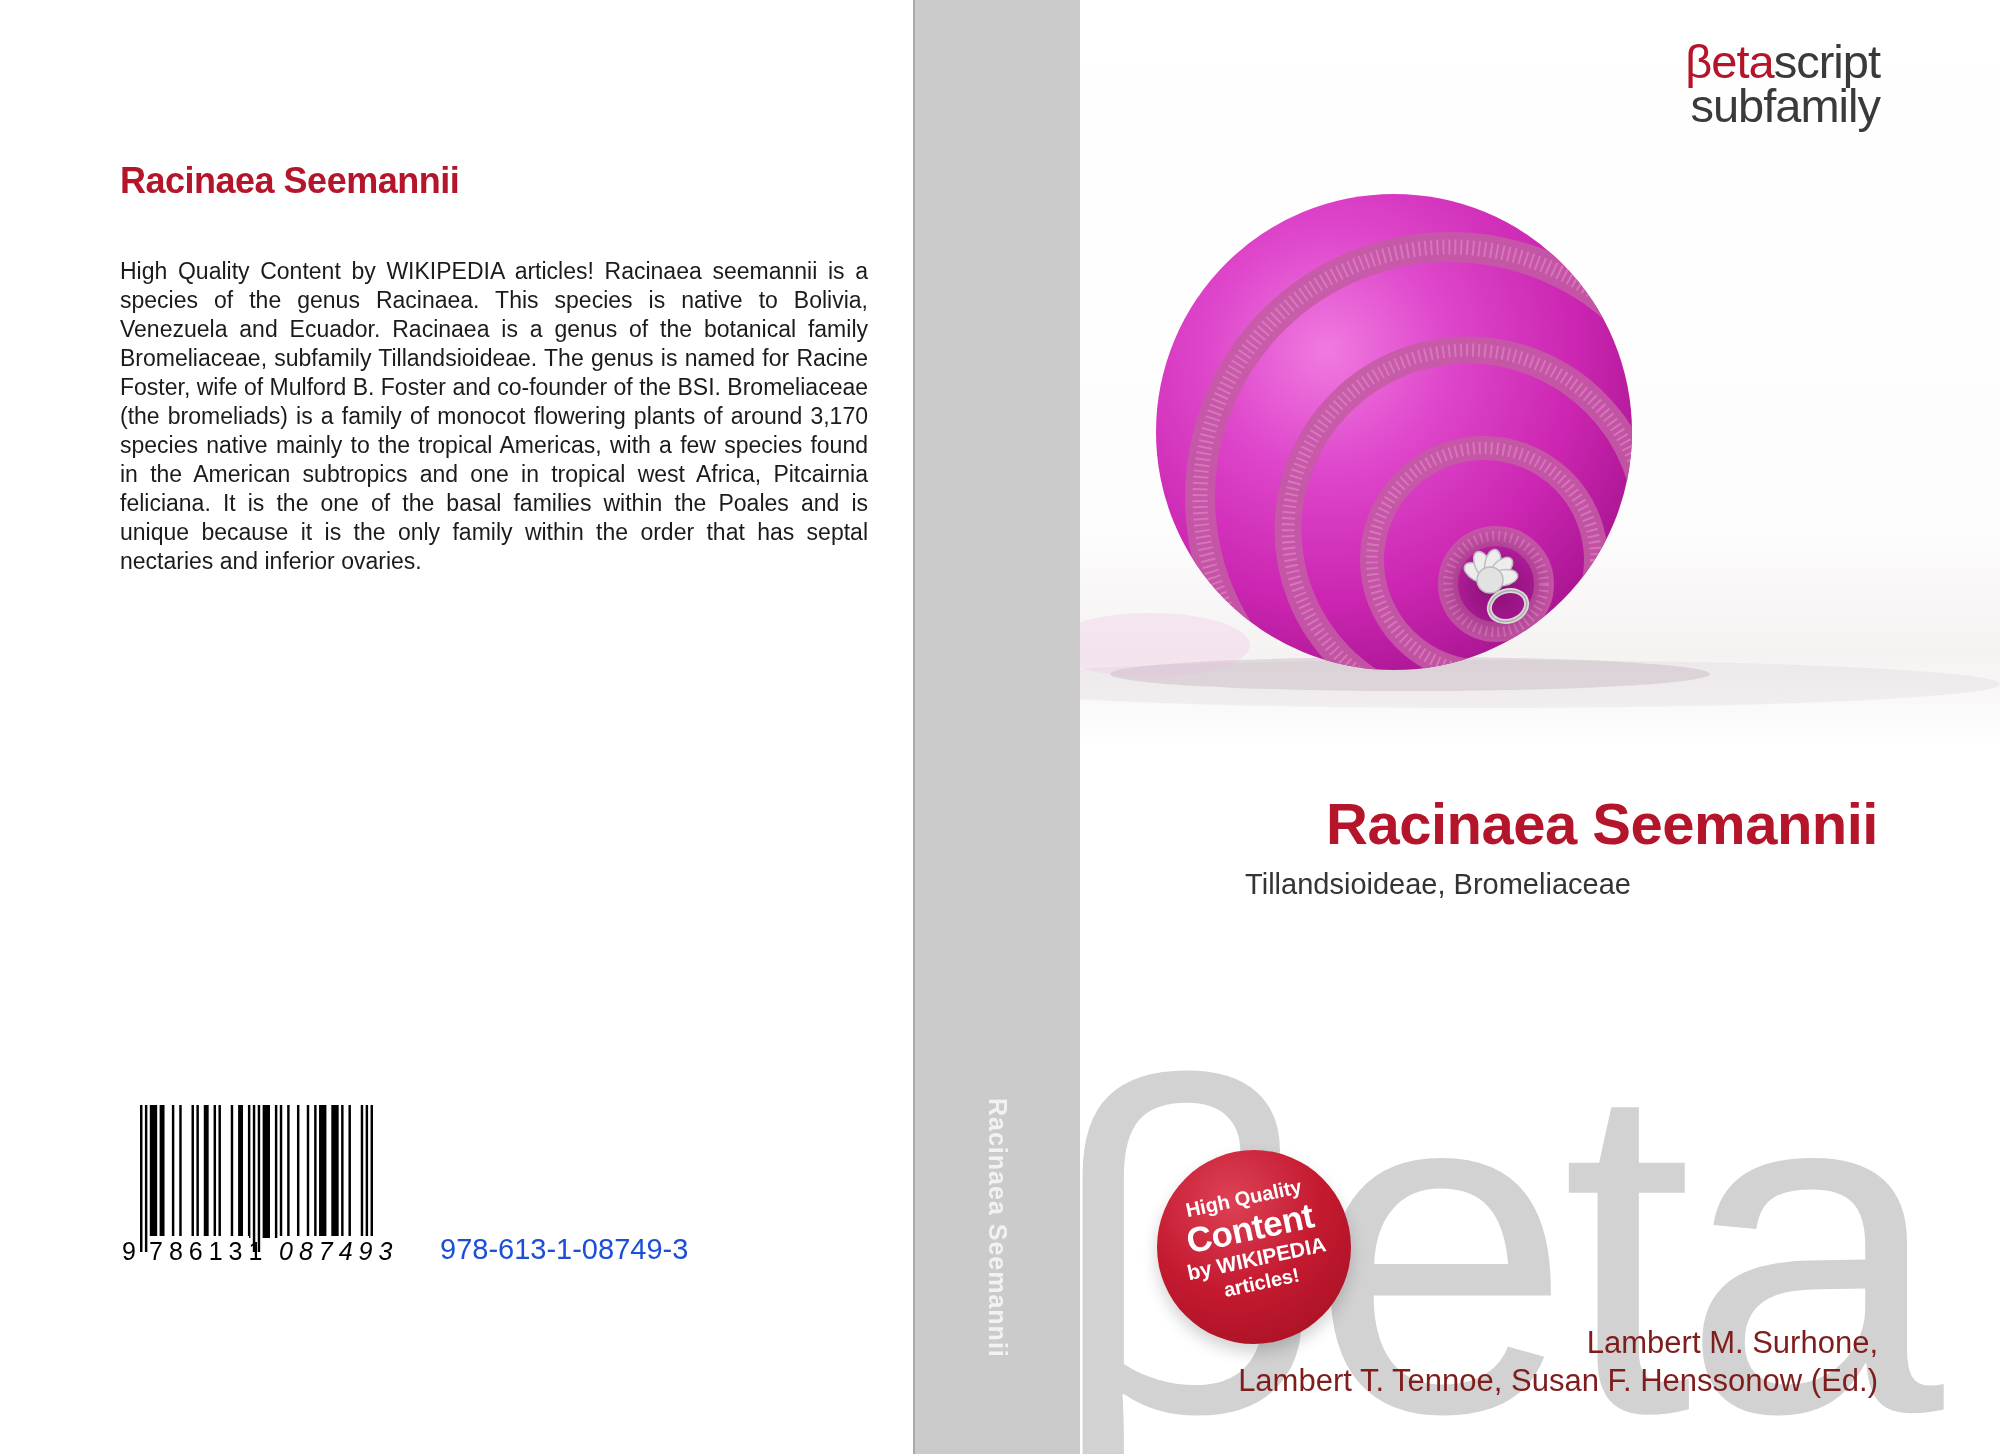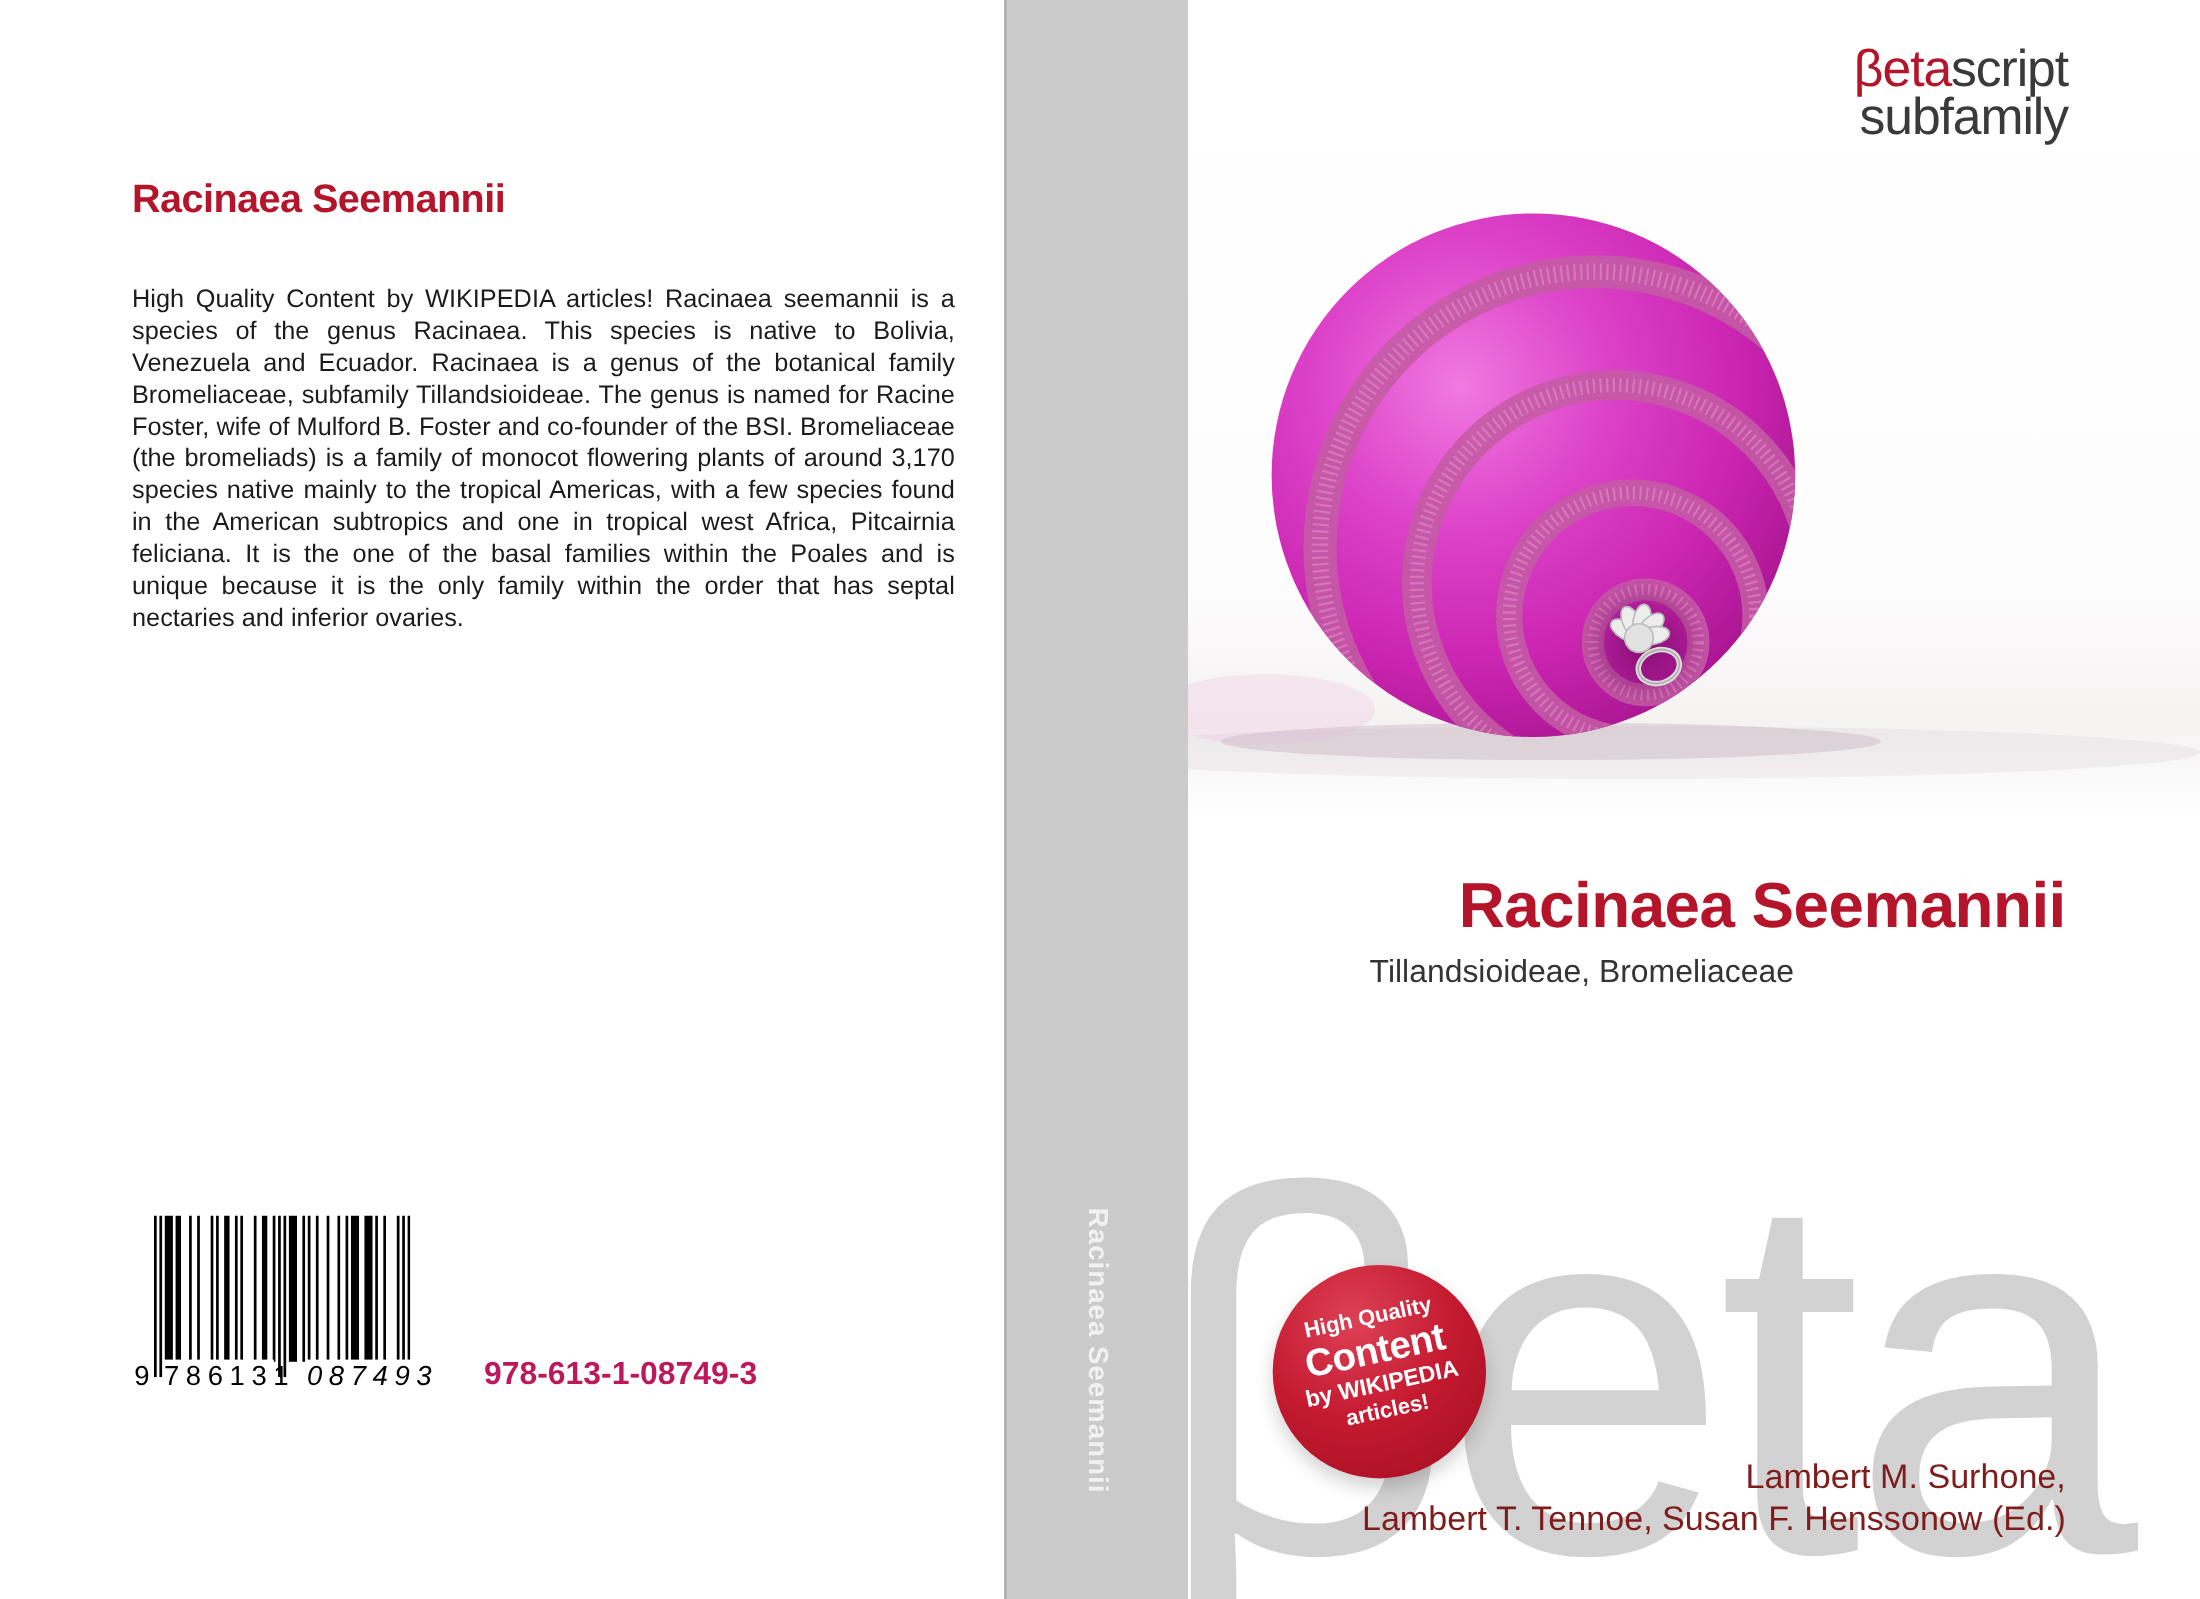--- a/index.html
+++ b/index.html
@@ -18,21 +18,21 @@
     text-align:justify;
     margin-top:24px;
   }
   
   .barcode-wrap{position:absolute;left:140px;top:1105px;width:233px;height:147px;}
   .bc-digit{position:absolute;top:1236px;font-size:25px;color:#000;background:#fff;line-height:30px;}
   .bc-d-left{left:110px;width:26px;text-align:right;}
   .bc-d-g1{left:149px;width:100px;letter-spacing:6px;text-align:center;}
   .bc-d-g2{left:279px;width:100px;letter-spacing:6px;text-align:left;font-style:italic;}
   .isbn-text{
-    position:absolute;left:440px;top:1233px;font-size:29px;font-weight:700;color:#be185d;
+    position:absolute;left:440px;top:1233px;font-size:29px;font-weight:400;color:#1d4ed8;
   }
   
   .spine{
     position:absolute;left:913px;top:0;width:167px;height:1454px;
     background:#cccbcb;border-left:2px solid #aaaaaa;box-sizing:border-box;
   }
   .spine-title{
     position:absolute;left:50%;top:1098px;transform:translateX(-50%);
     writing-mode:vertical-rl;
     font-size:25px;font-weight:700;color:#f2f2f2;letter-spacing:1px;white-space:nowrap;

